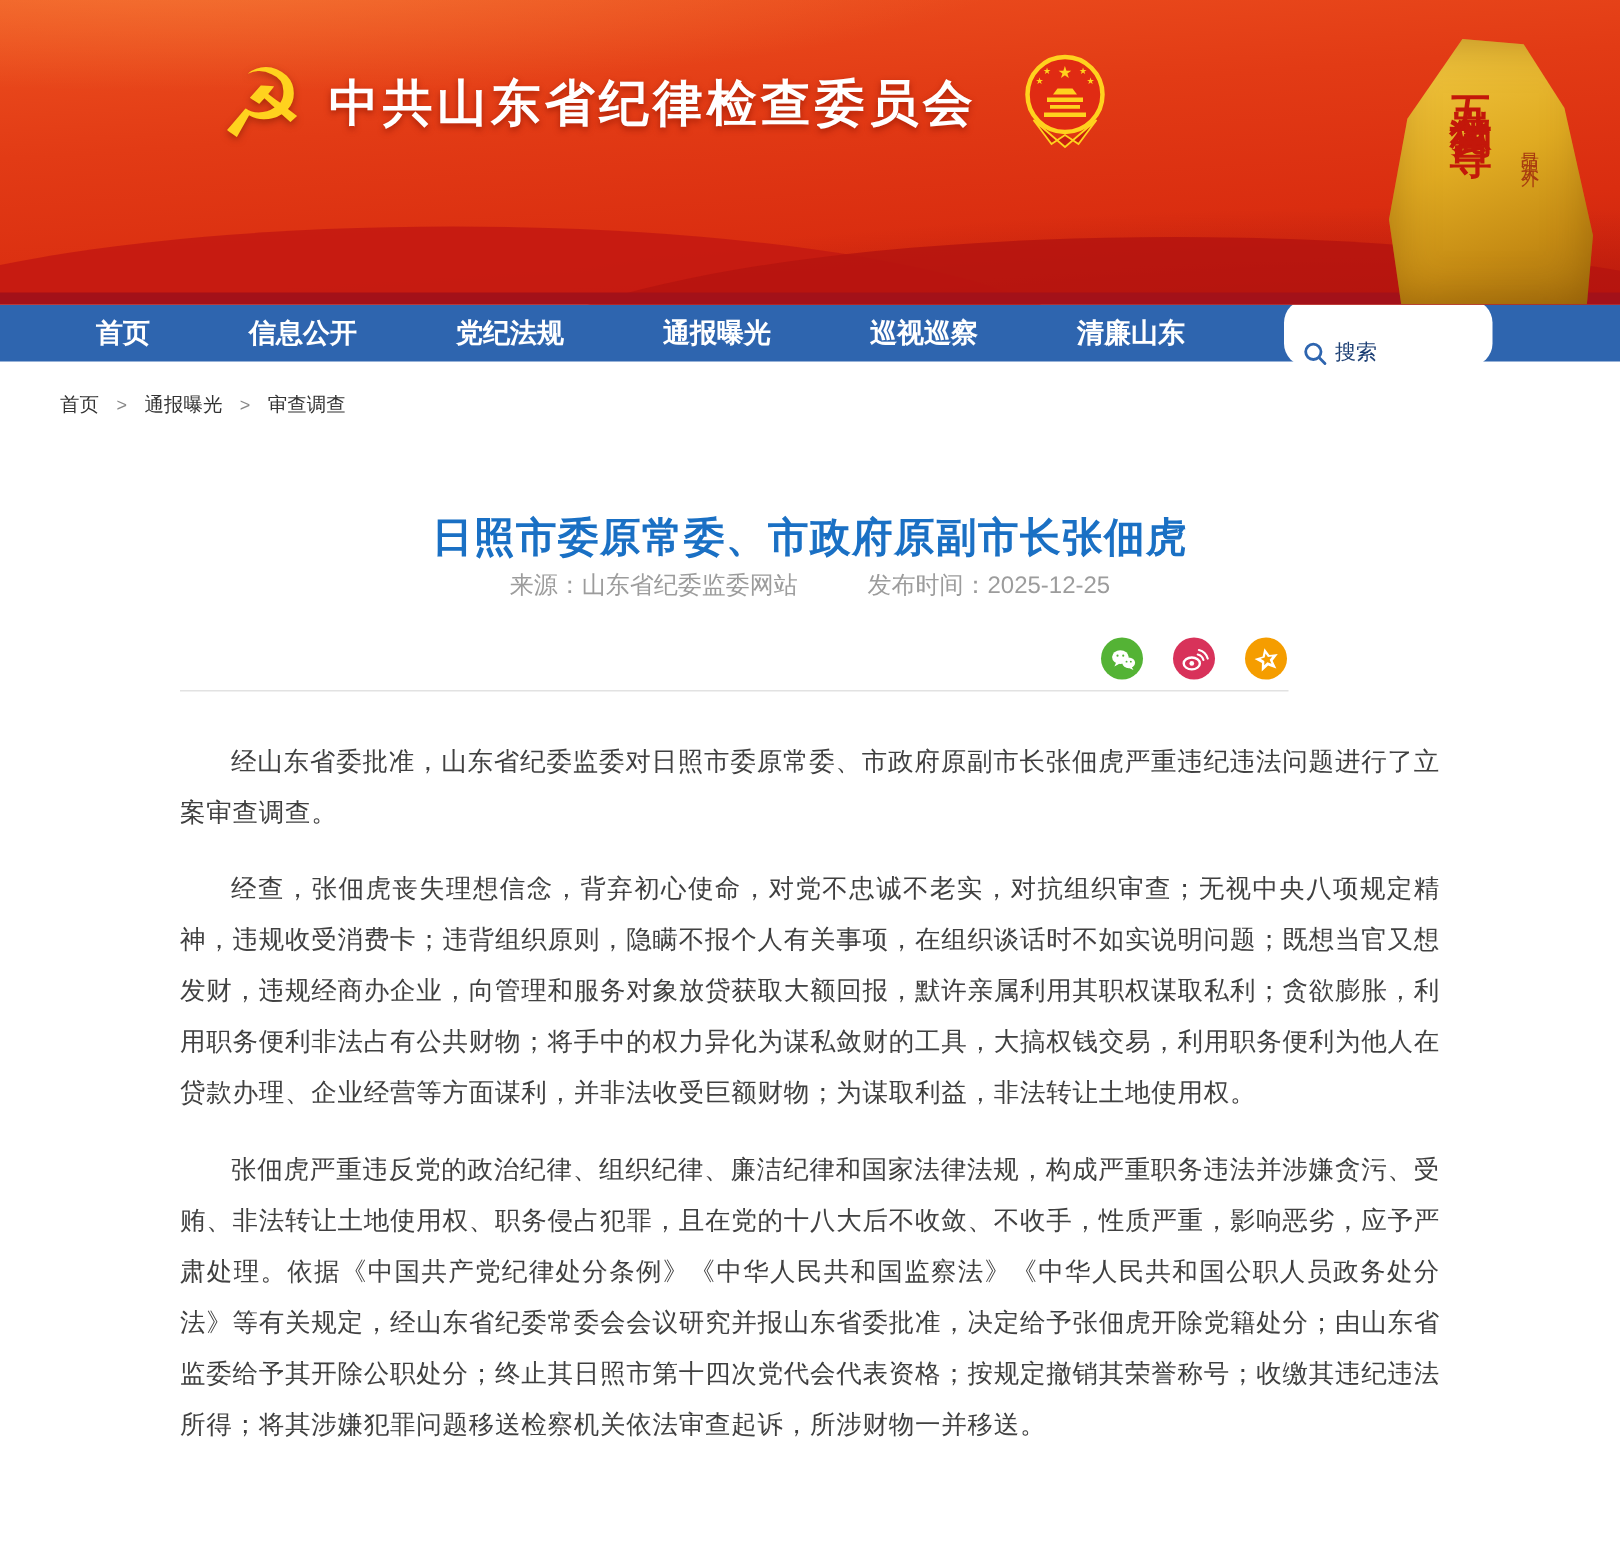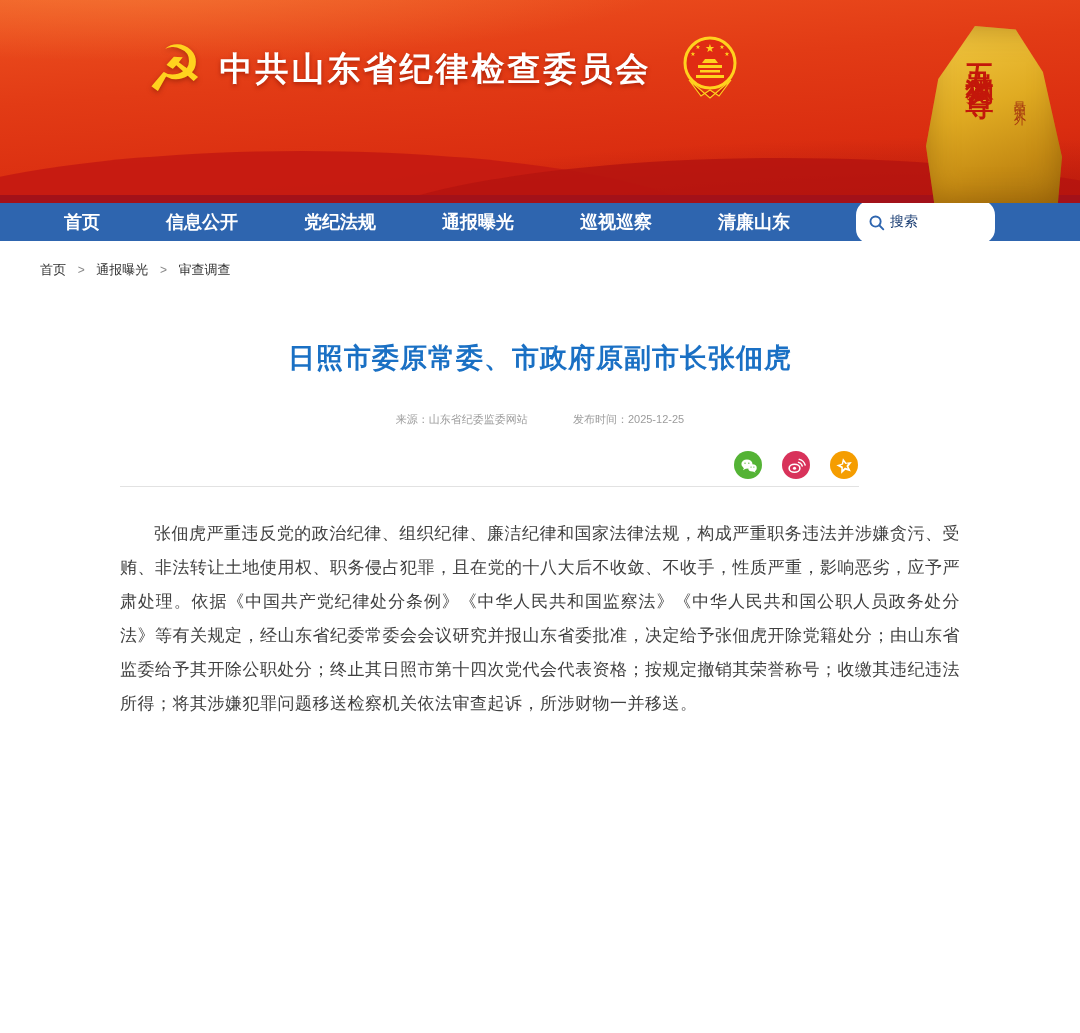--- a/index.html
+++ b/index.html
@@ -35,34 +35,34 @@
     font-family:"Liberation Serif","DejaVu Serif",serif; }
   .stone-side { position:absolute; right:34px; top:66px; writing-mode:vertical-rl;
     color:#a83b10; font-size:12px; letter-spacing:4px;
     font-family:"Liberation Serif","DejaVu Serif",serif; }
 
   
   .nav { height:38px; background:#2e65af; display:flex; align-items:center; padding-left:64px; }
   .nav-item { color:#fff; font-size:18px; font-weight:bold; margin-right:66px;
     white-space:nowrap; cursor:pointer; }
   .search-box { margin-left:auto; margin-right:85px; width:170px; height:44px; background:#fff;
-    border-radius:15px; display:flex; align-items:center; padding:0 12px; gap:5px; cursor:text; }
+    border-radius:15px; display:flex; align-items:flex-end; padding:0 12px; gap:5px; cursor:text; }
   .search-box svg { flex:0 0 auto; }
   .search-ph { color:#1c3f74; font-size:14px; }
 
   
   .breadcrumb { padding:20px 0 0 8px; font-size:13px; color:#333;margin-left:32px; }
   .crumb { cursor:pointer; }
   .crumb-sep { color:#888; margin:0 8px; font-size:12px; }
 
   
   .content { width:840px; margin:0 auto; }
   .article-title { margin-top:58px; text-align:center; color:#1a70c4;
     font-size:27px; font-weight:bold; line-height:43px; letter-spacing:1px; }
-  .meta { margin-top:32px; text-align:center; color:#9c9c9c; font-size:11px; }
+  .meta { text-align:center; color:#9c9c9c; font-size:16px; }
   .meta .meta-src { margin-right:42px; }
 
   .share-row { display:flex; justify-content:flex-end; gap:20px; margin-top:24px; padding-right:102px; }
   .share-icon { width:28px; height:28px; border-radius:50%; display:flex; align-items:center;
     justify-content:center; cursor:pointer; }
   .share-wechat { background:#54b335; }
   .share-weibo  { background:#d8325a; }
   .share-fav    { background:#f59d00; }
 
   .divider { width:88%; border-bottom:1px solid #e2e2e2; margin-top:7px; }
@@ -165,16 +165,18 @@
       <svg width="19" height="19" viewBox="0 0 24 24" style="transform:rotate(-12deg)">
         <polygon points="12,2.5 14.9,9 22,9.6 16.6,14.2 18.3,21.2 12,17.4 5.7,21.2 7.4,14.2 2,9.6 9.1,9" fill="#fff"></polygon>
         <polygon points="12,7 13.4,10.3 17,10.6 14.3,13 15.1,16.5 12,14.6 8.9,16.5 9.7,13 7,10.6 10.6,10.3" fill="#f59d00"></polygon>
       </svg>
     </span>
   </div>
 
   <div class="divider"></div>
 
   <div class="body-text">
+    <p>经山东省委批准，山东省纪委监委对日照市委原常委、市政府原副市长张佃虎严重违纪违法问题进行了立案审查调查。</p>
+    <p>经查，张佃虎丧失理想信念，背弃初心使命，对党不忠诚不老实，对抗组织审查；无视中央八项规定精神，违规收受消费卡；违背组织原则，隐瞒不报个人有关事项，在组织谈话时不如实说明问题；既想当官又想发财，违规经商办企业，向管理和服务对象放贷获取大额回报，默许亲属利用其职权谋取私利；贪欲膨胀，利用职务便利非法占有公共财物；将手中的权力异化为谋私敛财的工具，大搞权钱交易，利用职务便利为他人在贷款办理、企业经营等方面谋利，并非法收受巨额财物；为谋取利益，非法转让土地使用权。</p>
     <p>张佃虎严重违反党的政治纪律、组织纪律、廉洁纪律和国家法律法规，构成严重职务违法并涉嫌贪污、受贿、非法转让土地使用权、职务侵占犯罪，且在党的十八大后不收敛、不收手，性质严重，影响恶劣，应予严肃处理。依据《中国共产党纪律处分条例》《中华人民共和国监察法》《中华人民共和国公职人员政务处分法》等有关规定，经山东省纪委常委会会议研究并报山东省委批准，决定给予张佃虎开除党籍处分；由山东省监委给予其开除公职处分；终止其日照市第十四次党代会代表资格；按规定撤销其荣誉称号；收缴其违纪违法所得；将其涉嫌犯罪问题移送检察机关依法审查起诉，所涉财物一并移送。</p>
   </div>
 
 </div>
 
 </body></html>

